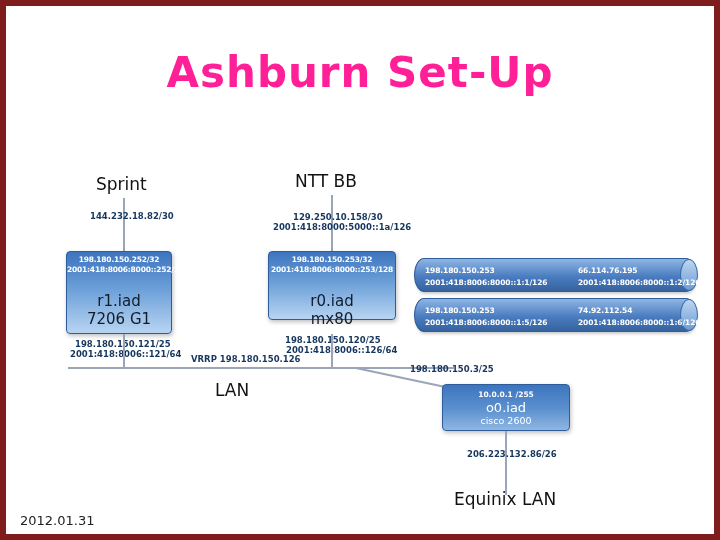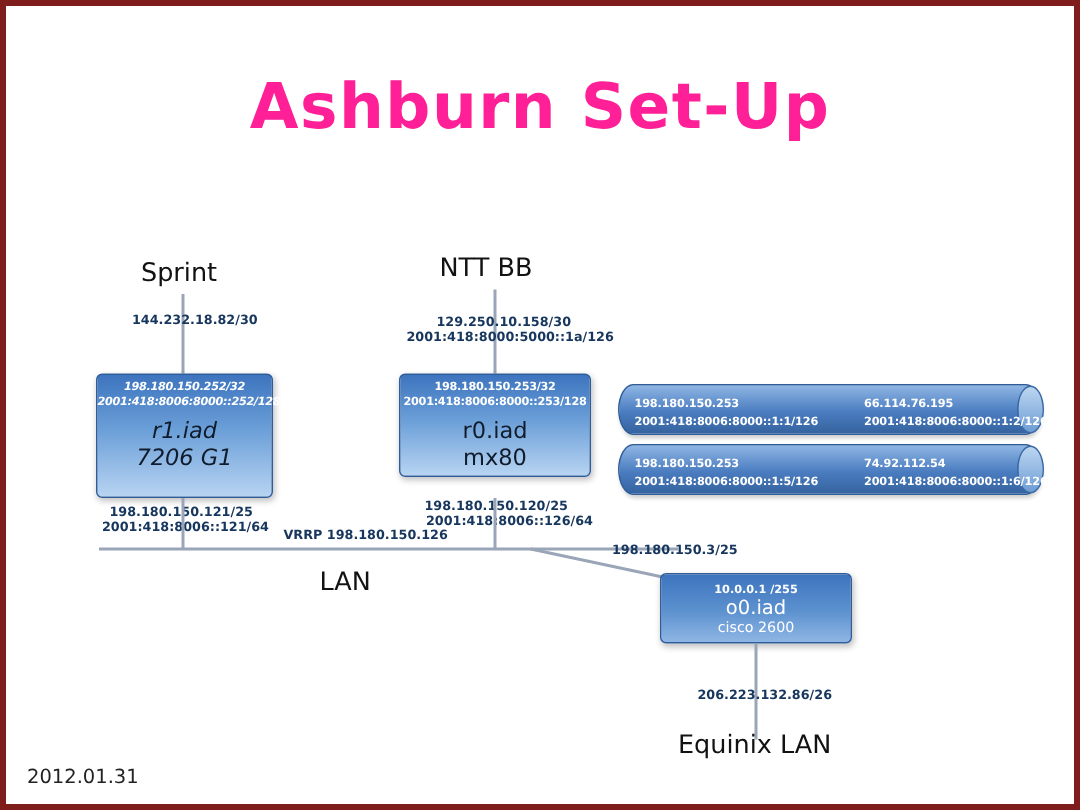--- a/index.html
+++ b/index.html
@@ -1,40 +1,40 @@
 <!DOCTYPE html>
 <html style="--title-pink: #ff2098; --box-blue-dark: #3d74be; --box-blue-light: #b8d4f2; --ip-text-navy: #17365d;"><head>
 <meta charset="utf-8">
 <style>
   * { margin:0; padding:0; box-sizing:border-box; }
   html, body { width:720px; height:540px; }
   body { font-family:"DejaVu Sans", sans-serif; background:#ffffff; }
 
   .slide { position:relative; width:720px; height:540px; background:#ffffff;
-           border:4px solid #7f1d1d; overflow:hidden; }
+           border:6px solid #7f1d1d; overflow:hidden; }
 
   .title { position:absolute; top:42px; left:0; width:100%; text-align:center;
            font-size:42px; font-weight:bold; letter-spacing:1px;
            color:var(--title-pink, #ff2098); }
 
   .big-label { position:absolute; font-size:17px; color:#121212; white-space:nowrap; }
 
   .ip { position:absolute; font-size:8.5px; font-weight:bold; white-space:nowrap;
         color:var(--ip-text-navy, #17365d); }
 
   .line { position:absolute; background:#9aa5b8; }
   .vline { width:1.5px; }
   .hline { height:2px; }
 
   .router { position:absolute; border:1px solid #2f5d99; border-radius:4px;
             background:linear-gradient(180deg, var(--box-blue-dark,#3d74be) 0%, #6b9fd8 45%, var(--box-blue-light,#b8d4f2) 100%);
             box-shadow:1px 2px 4px rgba(0,0,0,0.25); text-align:center; color:#ffffff; }
   .router-head { padding-top:3px; font-size:7.5px; font-weight:bold;
                  letter-spacing:-0.2px; line-height:1.35; white-space:nowrap; }
-  .router-name { font-size:15px; color:#101c2c; margin-top:5px; }
+  .router-name { font-size:15px; color:#101c2c; margin-top:17px; }
   .router-model { font-size:15px; color:#101c2c; }
 
   .router.o0 { background:linear-gradient(180deg, #3d74be 0%, #5d92cf 55%, #8fb6e4 100%); }
   .o0-ip { padding-top:5px; font-size:7.5px; font-weight:bold; }
   .o0-name { font-size:13px; margin-top:1px; }
   .o0-model { font-size:9.5px; }
 
   .tunnel { position:absolute; left:408px; width:282px; height:34px;
             background:linear-gradient(180deg, #8fb6e4 0%, #4a7cc0 55%, #35639f 100%);
             border:1px solid #2f5d99; border-radius:10px / 17px; color:#ffffff;
@@ -59,21 +59,21 @@
   <div class="big-label" style="left:90px; top:168px;">Sprint</div>
   <div class="big-label" style="left:289px; top:165px;">NTT BB</div>
 
   <div class="line vline" style="left:117px; top:192px; height:53px;"></div>
   <div class="line vline" style="left:325px; top:189px; height:56px;"></div>
 
   <div class="ip" style="left:84px; top:205px;">144.232.18.82/30</div>
   <div class="ip" style="left:287px; top:206px;">129.250.10.158/30</div>
   <div class="ip" style="left:267px; top:216px;">2001:418:8000:5000::1a/126</div>
 
-  <div class="router" style="left:60px; top:245px; width:118px; height:83px;font-style:italic;">
+  <div class="router" style="left:60px; top:245px; width:106px; height:83px;">
     <div class="router-head">
       <div>198.180.150.252/32</div>
       <div>2001:418:8006:8000::252/128</div>
     </div>
     <div class="router-name">r1.iad</div>
     <div class="router-model">7206 G1</div>
   </div>
 
   <div class="router" style="left:262px; top:245px; width:128px; height:69px;">
     <div class="router-head">
@@ -122,18 +122,18 @@
   <div class="big-label" style="left:209px; top:374px;">LAN</div>
   <div class="ip" style="left:404px; top:358px;">198.180.150.3/25</div>
 
   <div class="router o0" style="left:436px; top:378px; width:128px; height:47px;">
     <div class="o0-ip">10.0.0.1 /255</div>
     <div class="o0-name">o0.iad</div>
     <div class="o0-model">cisco 2600</div>
   </div>
 
   <div class="line vline" style="left:499px; top:425px; height:64px;"></div>
-  <div class="ip" style="left:461px; top:455px;">206.223.132.86/26</div>
+  <div class="ip" style="left:461px; top:443px;">206.223.132.86/26</div>
   <div class="big-label" style="left:448px; top:483px;">Equinix LAN</div>
 
   <div class="date">2012.01.31</div>
 
 </div>
 
 </body></html>

